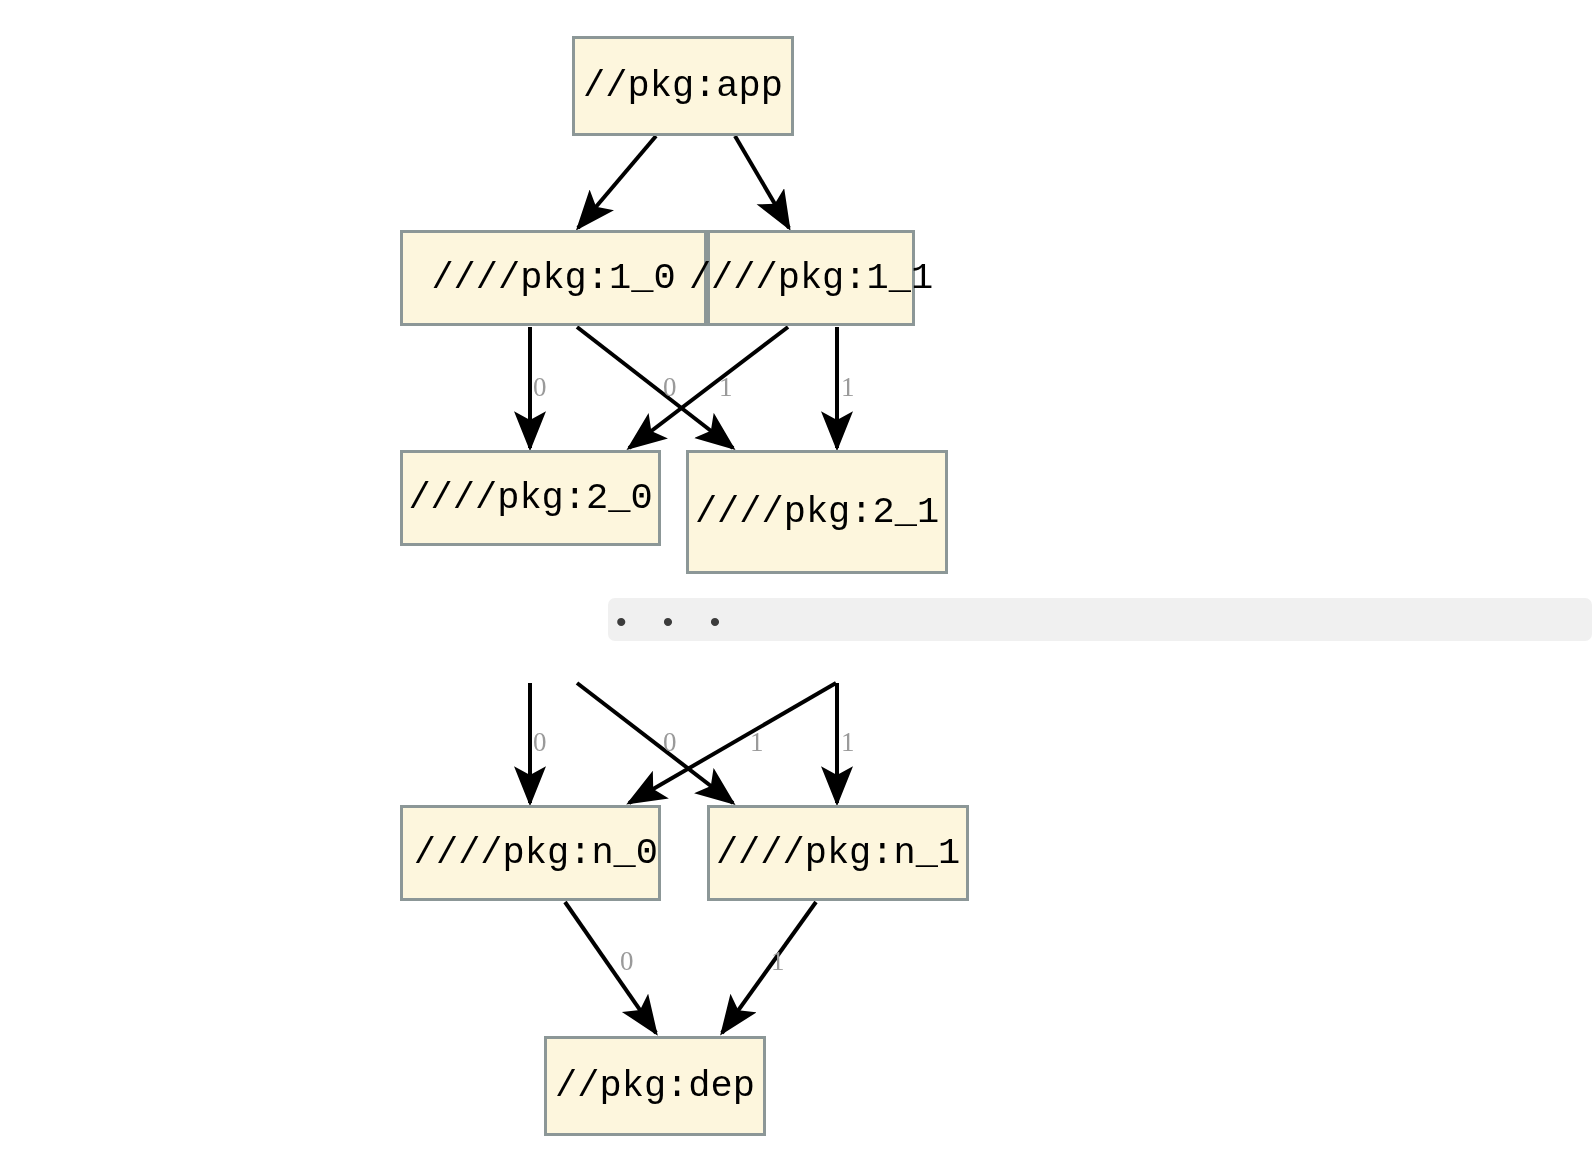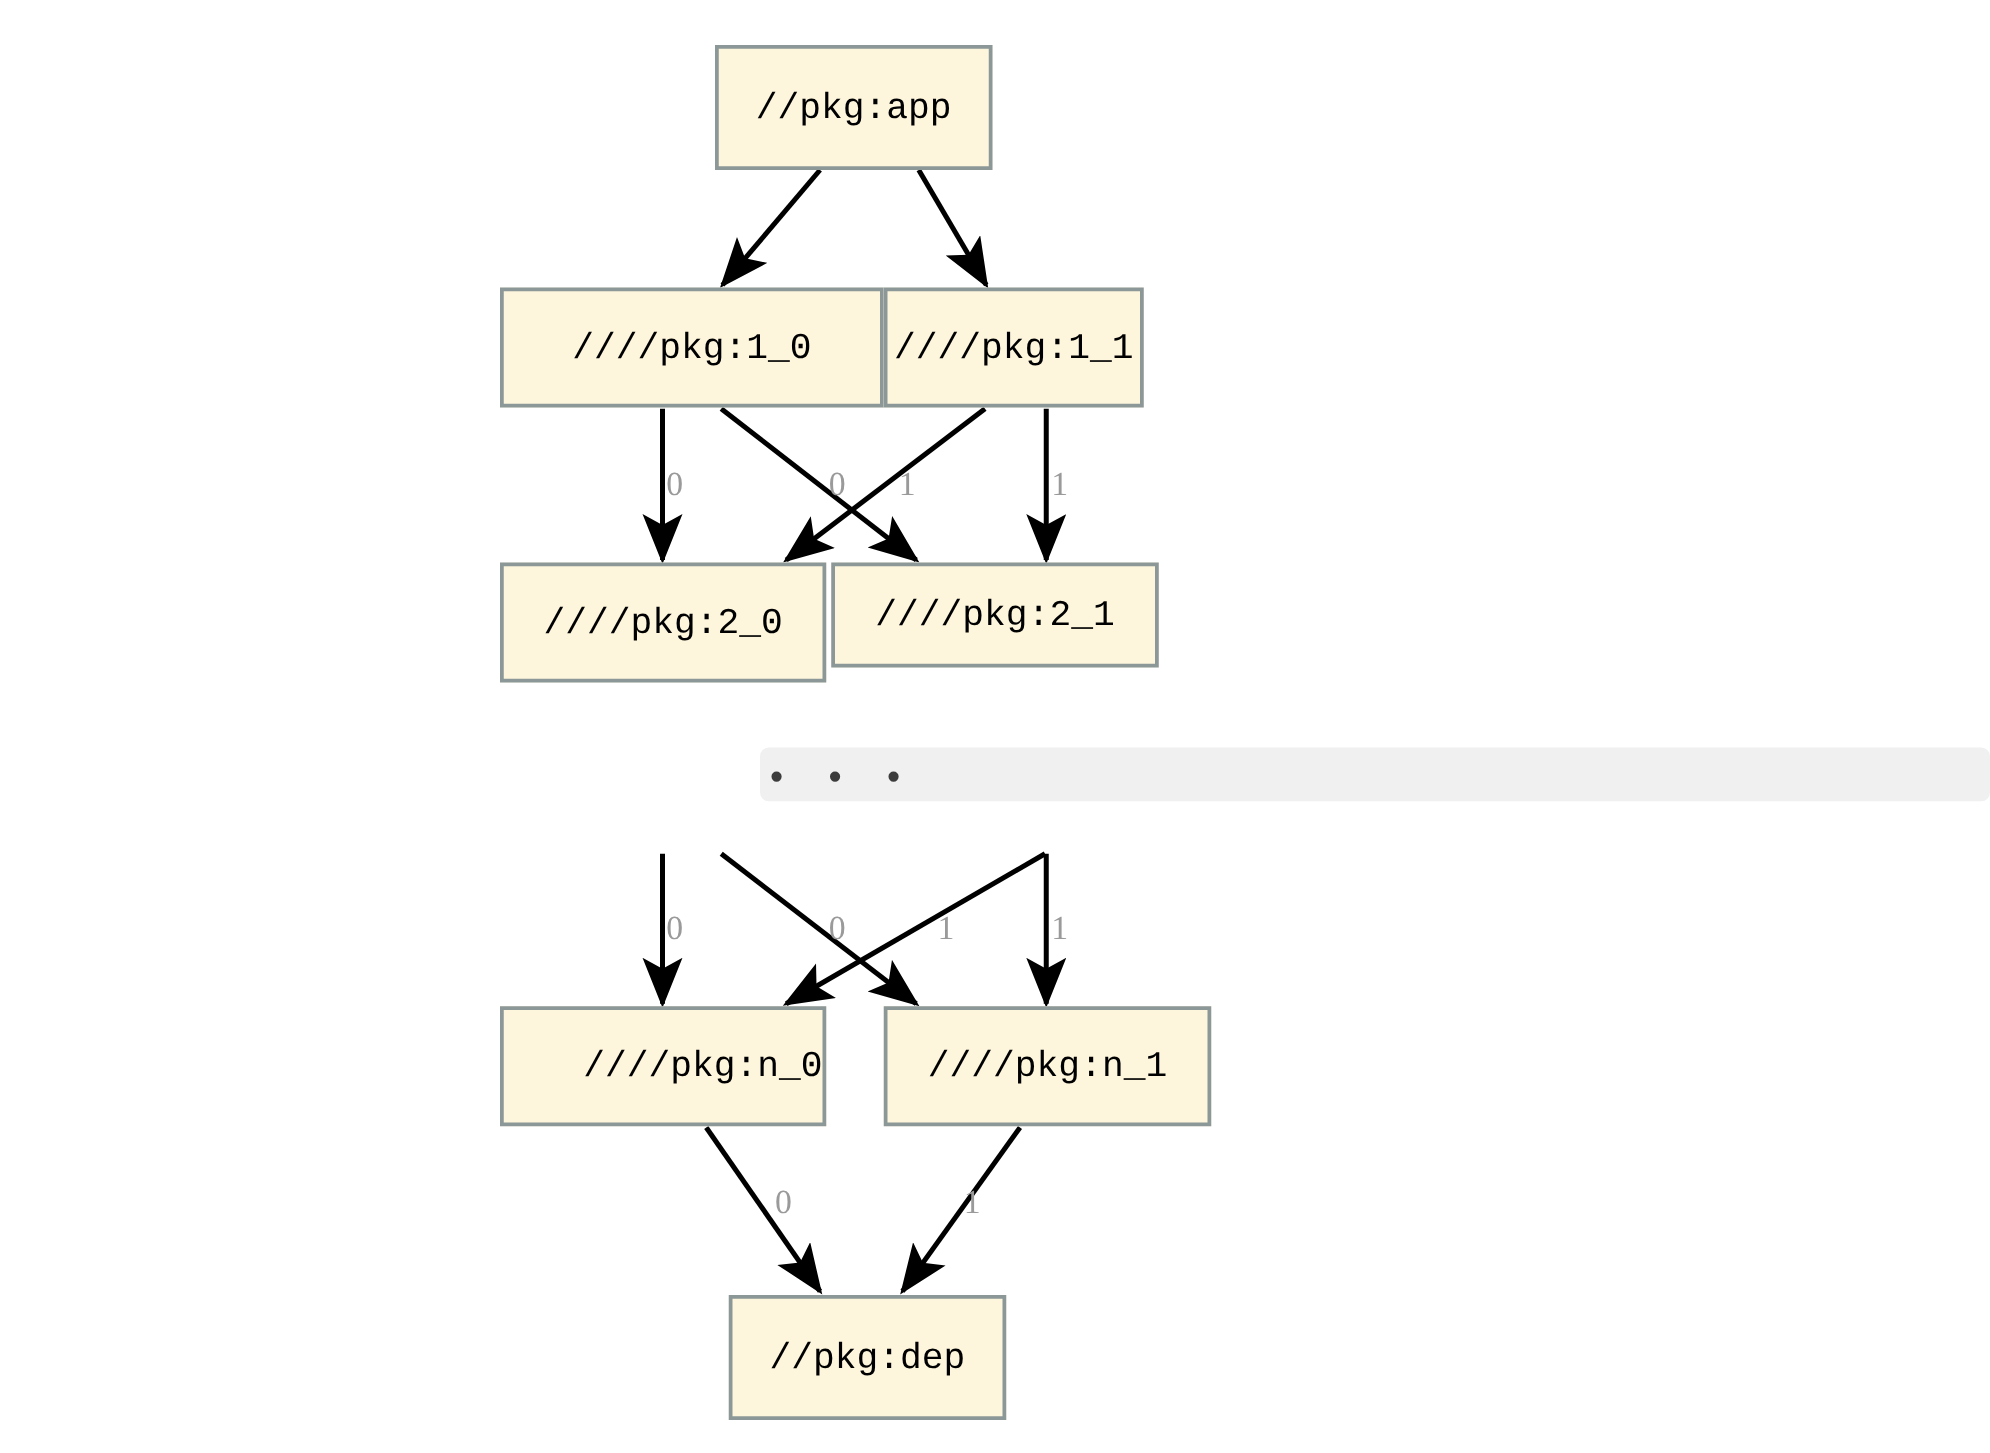--- a/index.html
+++ b/index.html
@@ -29,21 +29,21 @@
     position: absolute;
     box-sizing: border-box;
     background: #fdf6dd;
     border: 3px solid #8c9797;
     display: flex;
     align-items: center;
     justify-content: center;
   }
   .node-label {
     font-family: "Liberation Mono", "DejaVu Sans Mono", monospace;
-    font-size: 29px;
+    font-size: 37px;
     color: #000000;
     letter-spacing: 0px;
     white-space: nowrap;
     line-height: 1;
   }
   .edge-label {
     position: absolute;
     font-family: "Liberation Serif", "DejaVu Serif", serif;
     font-size: 27px;
     color: #9a9a9a;
@@ -103,30 +103,30 @@
       </div>
       <div class="node-box" style="left: 400px; top: 230px; width: 307px; height: 96px;">
         <span class="node-label">////pkg:1_0</span>
       </div>
       <div class="node-box" style="left: 707px; top: 230px; width: 208px; height: 96px;">
         <span class="node-label">////pkg:1_1</span>
       </div>
       <div class="node-box" style="left: 400px; top: 450px; width: 261px; height: 96px;">
         <span class="node-label">////pkg:2_0</span>
       </div>
-      <div class="node-box" style="left: 665px; top: 450px; width: 262px; height: 84px;">
+      <div class="node-box" style="left: 686px; top: 450px; width: 262px; height: 124px;">
         <span class="node-label">////pkg:2_1</span>
       </div>
       <div class="node-box" style="left: 400px; top: 805px; width: 261px; height: 96px; justify-content: flex-end;">
         <span class="node-label">////pkg:n_0</span>
       </div>
       <div class="node-box" style="left: 707px; top: 805px; width: 262px; height: 96px;">
         <span class="node-label">////pkg:n_1</span>
       </div>
-      <div class="node-box" style="left: 583px; top: 1036px; width: 222px; height: 100px;">
+      <div class="node-box" style="left: 544px; top: 1036px; width: 222px; height: 100px;">
         <span class="node-label">//pkg:dep</span>
       </div>
     </div>
   <div id="edge-label-layer">
       <div class="edge-label" style="left: 533px; top: 374px;">0</div>
       <div class="edge-label" style="left: 663px; top: 374px;">0</div>
       <div class="edge-label" style="left: 719px; top: 374px;">1</div>
       <div class="edge-label" style="left: 841px; top: 374px;">1</div>
       <div class="edge-label" style="left: 533px; top: 729px;">0</div>
       <div class="edge-label" style="left: 663px; top: 729px;">0</div>

